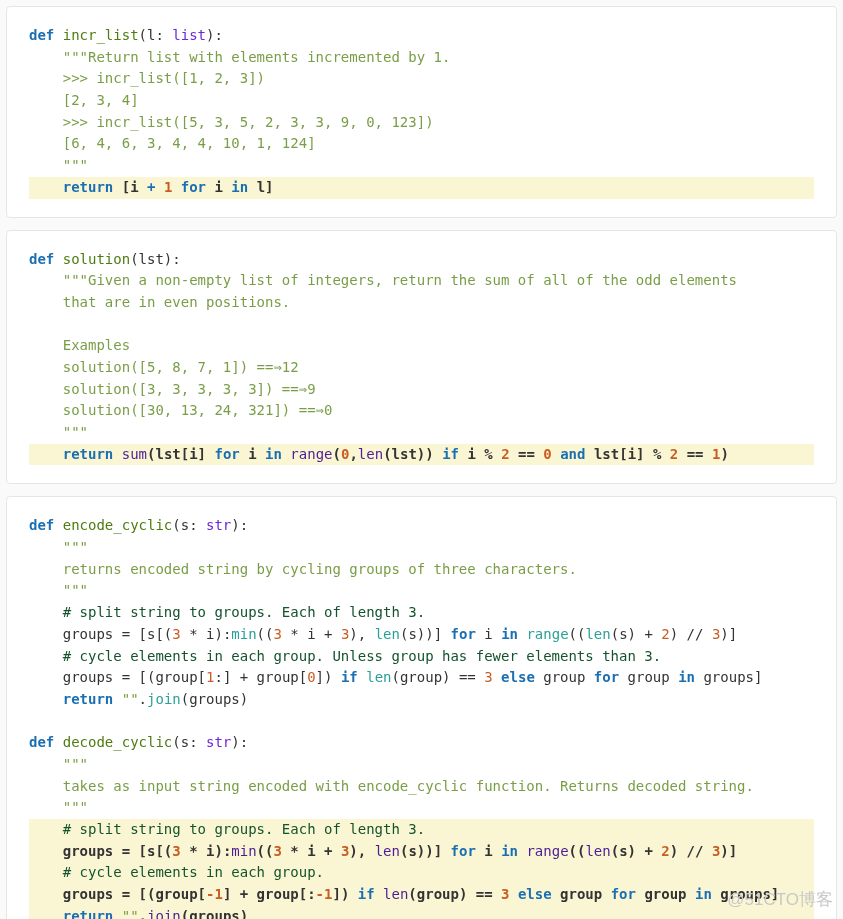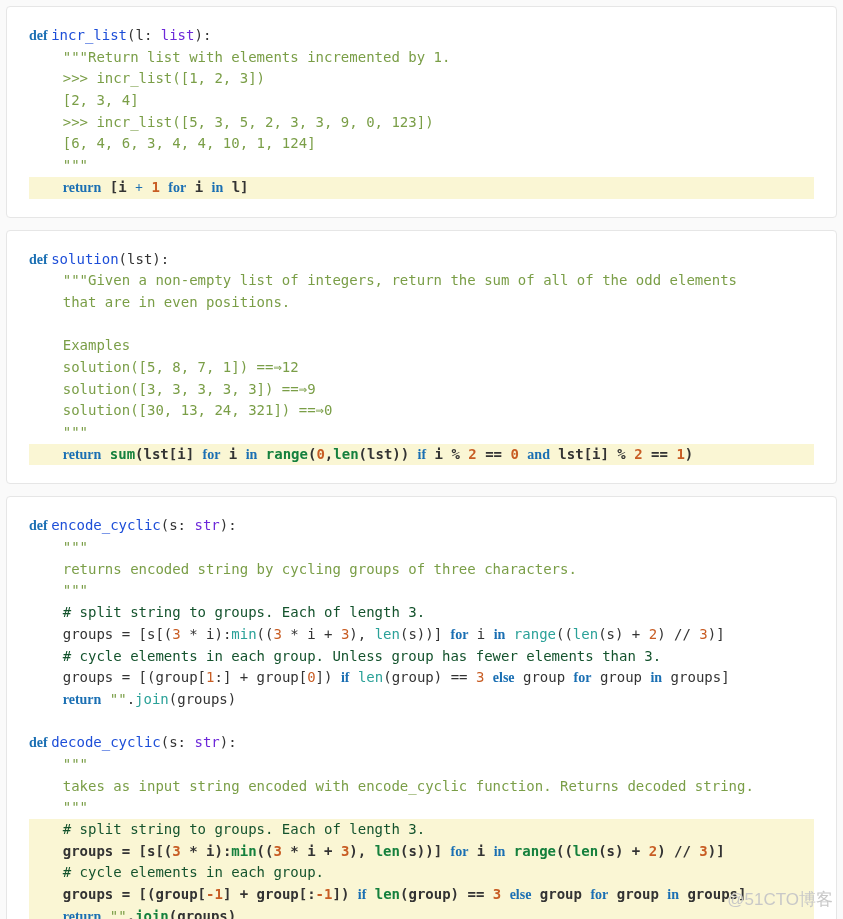--- a/index.html
+++ b/index.html
@@ -21,32 +21,32 @@
     margin-bottom: 12px;
   }
   .codeblock {
     white-space: pre;
     overflow: hidden;
   }
   .hl-line {
     background: #faf6d4;
     display: block;
   }
-  .k  { color: #1a6fb3; font-weight: 600; font-family: Liberation Serif, serif; } 
+  .k  { color: #1a6fb3; font-weight: 600; } 
   .kb { color: #6d28d9; } 
-  .fn { color: #1d4ed8; }
+  .fn { color: #4d7c0f; }
   .s  { color: #7a9e47; } 
   .n  { color: #333; }    
   .num{ color: #c85d24; }
   .bi { color: #2aa198; } 
   .cm { color: #14532d; }
   .hl .k, .hl-line .k { font-weight: 700; }
   .hl .n, .hl-line .n { font-weight: 700; }
   .hl .num, .hl-line .num { font-weight: 700; }
-  .hl .bi, .hl-line .bi { font-weight: 700; color:#15803d;}
+  .hl .bi, .hl-line .bi { font-weight: 400; color:#4c1d95;}
   .watermark {
     position: fixed;
     right: 10px;
     bottom: 6px;
     color: #c8c8c8;
     font-family: Liberation Sans, sans-serif;
     font-size: 17px;
   }
 </style>
 </head>

